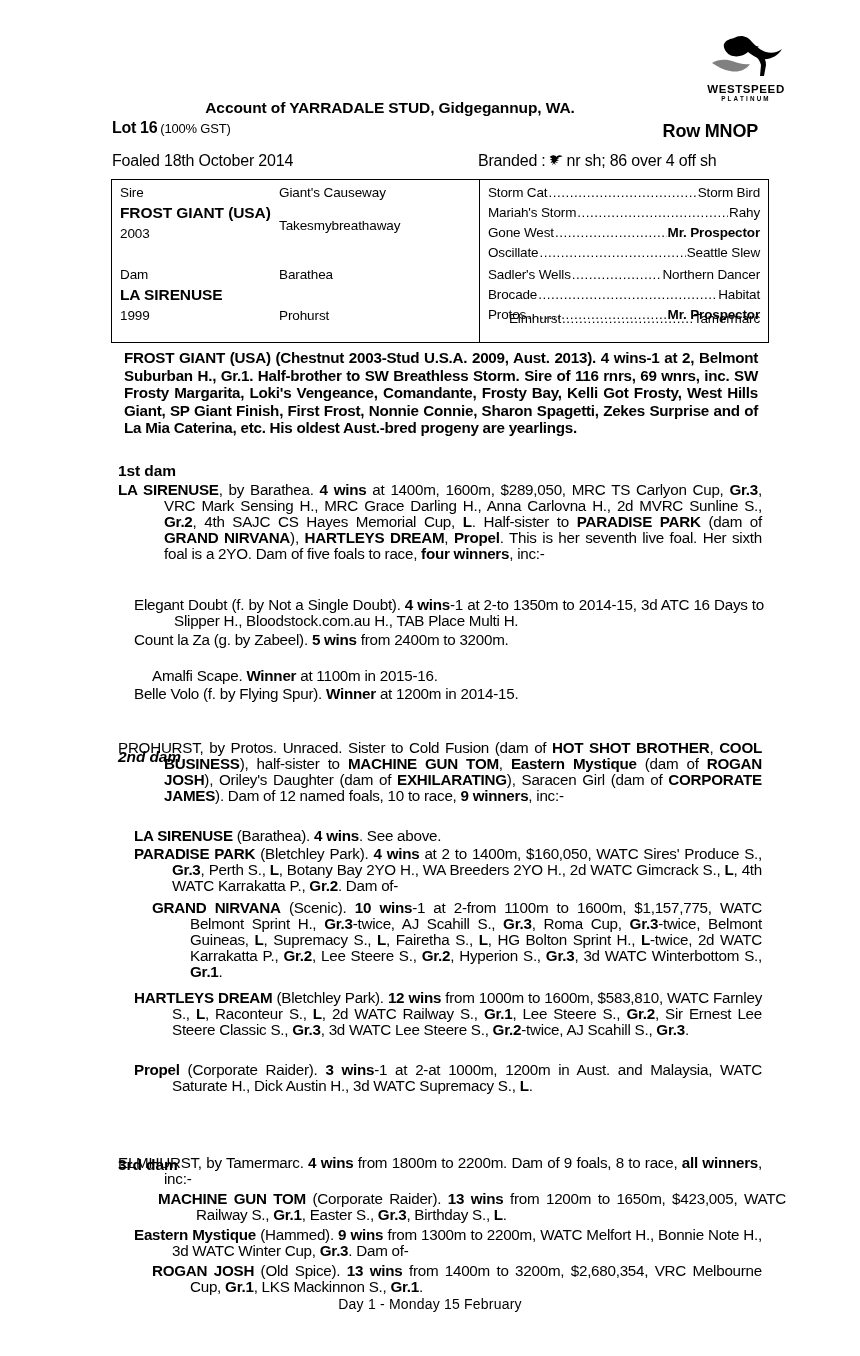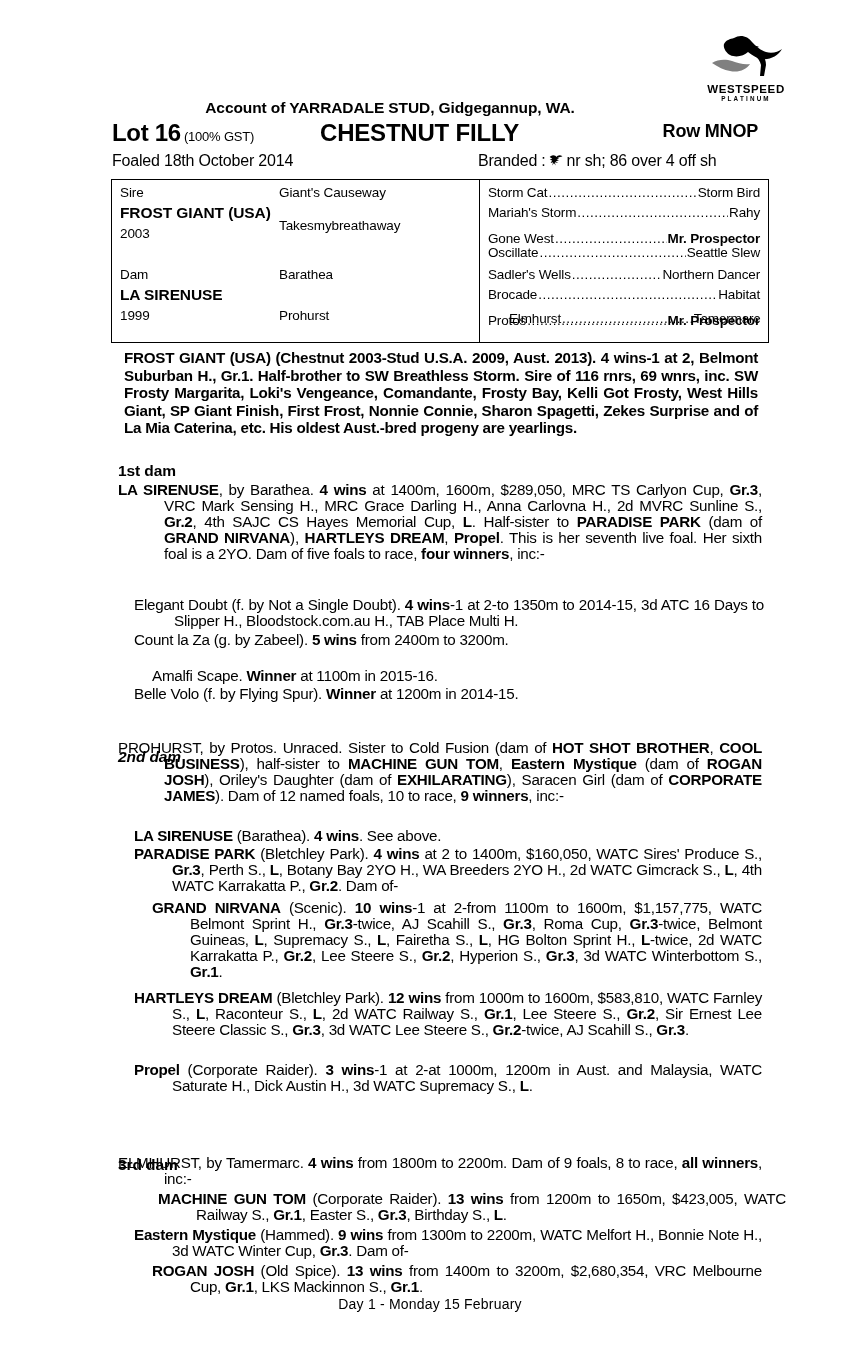--- a/index.html
+++ b/index.html
@@ -64,21 +64,21 @@
   }
   .lot-row {
     position: absolute;
     left: 112px;
     top: 119px;
     width: 646px;
     height: 28px;
   }
   .lot-number {
     font-weight: bold;
-    font-size: 24px;
+    font-size: 16px;
     letter-spacing: -0.3px;
     vertical-align: baseline;
   }
   .gst {
     font-size: 13px;
     letter-spacing: -0.2px;
     margin-left: 3px;
   }
   .lot-title {
     position: absolute;
@@ -174,21 +174,21 @@
   }
   .pr-a { flex: 0 0 auto; }
   .pr-dots {
     flex: 1 1 auto;
     overflow: hidden;
     white-space: nowrap;
     letter-spacing: 0.5px;
     margin: 0 1px;
   }
   .pr-b { flex: 0 0 auto; }
-  .pr-b.bold { font-weight: bold; margin-top: 6px; }
+  .pr-b.bold { font-weight: bold; }
 
   
   .sire-desc {
     position: absolute;
     left: 124px;
     top: 349px;
     width: 634px;
     font-weight: bold;
     font-size: 15.2px;
     line-height: 17.6px;
@@ -239,21 +239,20 @@
       <path d="M56 19 C58 16, 62 15, 65 17 C62 18, 59 19, 56 19 Z"></path>
     </svg>
     <div class="logo-word">WESTSPEED</div>
     <div class="logo-sub">PLATINUM</div>
   </div>
 
   <div class="account-line">Account of YARRADALE STUD, Gidgegannup, WA.</div>
 
   <div class="lot-row">
     <span class="lot-number">Lot 16</span><span class="gst">(100% GST)</span>
-    <span class="lot-title">CHESTNUT FILLY</span>
     <span class="row-code">Row MNOP</span>
   </div>
 
   <div class="foaled-row">
     <span>Foaled 18th October 2014</span>
     <span class="branded">
       <span>Branded :</span><svg class="brand-glyph" viewBox="0 0 20 20">
           <path d="M3 5 C6 3, 9 4, 10 6 C11 4, 14 3, 17 5 C15 6, 13 6, 11 7 L13 8 L10 9 L13 10 L9 11 L12 13 L8 12 L9 16 L7 13 L5 16 L6 12 L3 13 L5 10 L2 9 L5 8 L2 6 Z"></path>
         </svg><span>nr sh; 86 over 4 off sh</span>
     </span>

